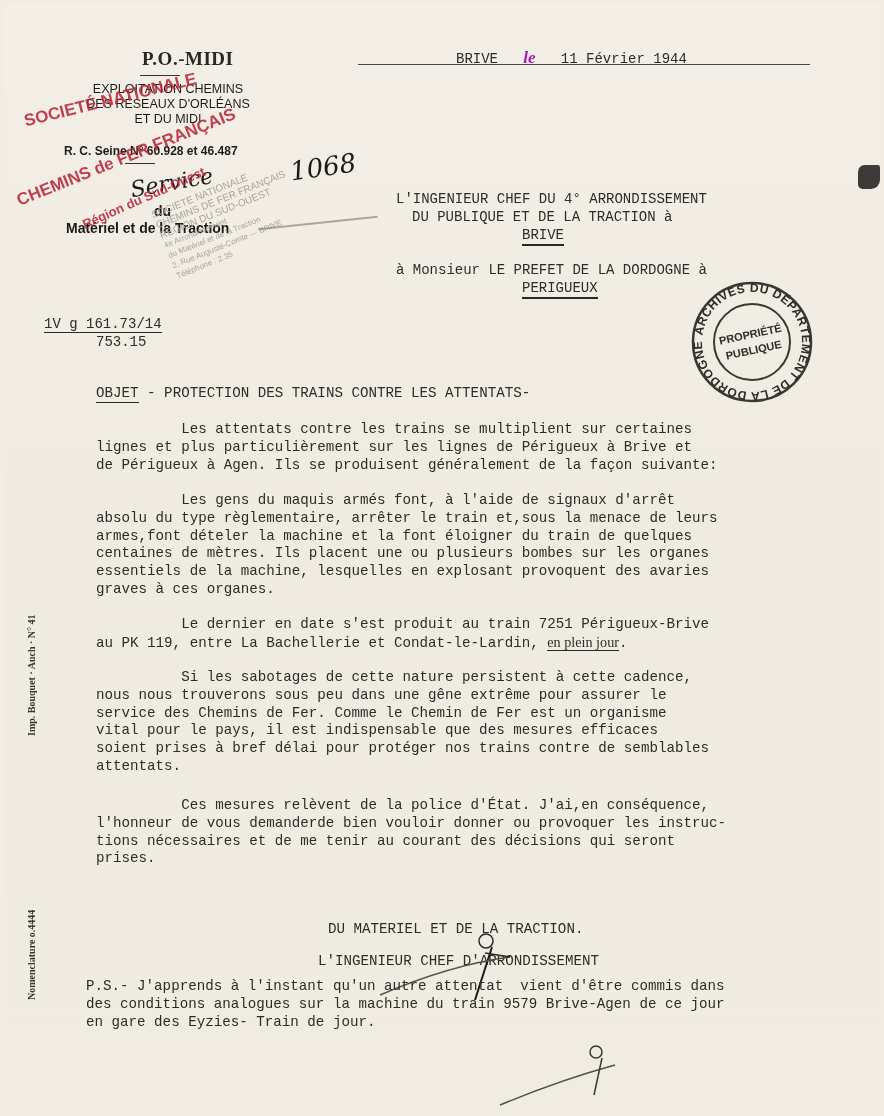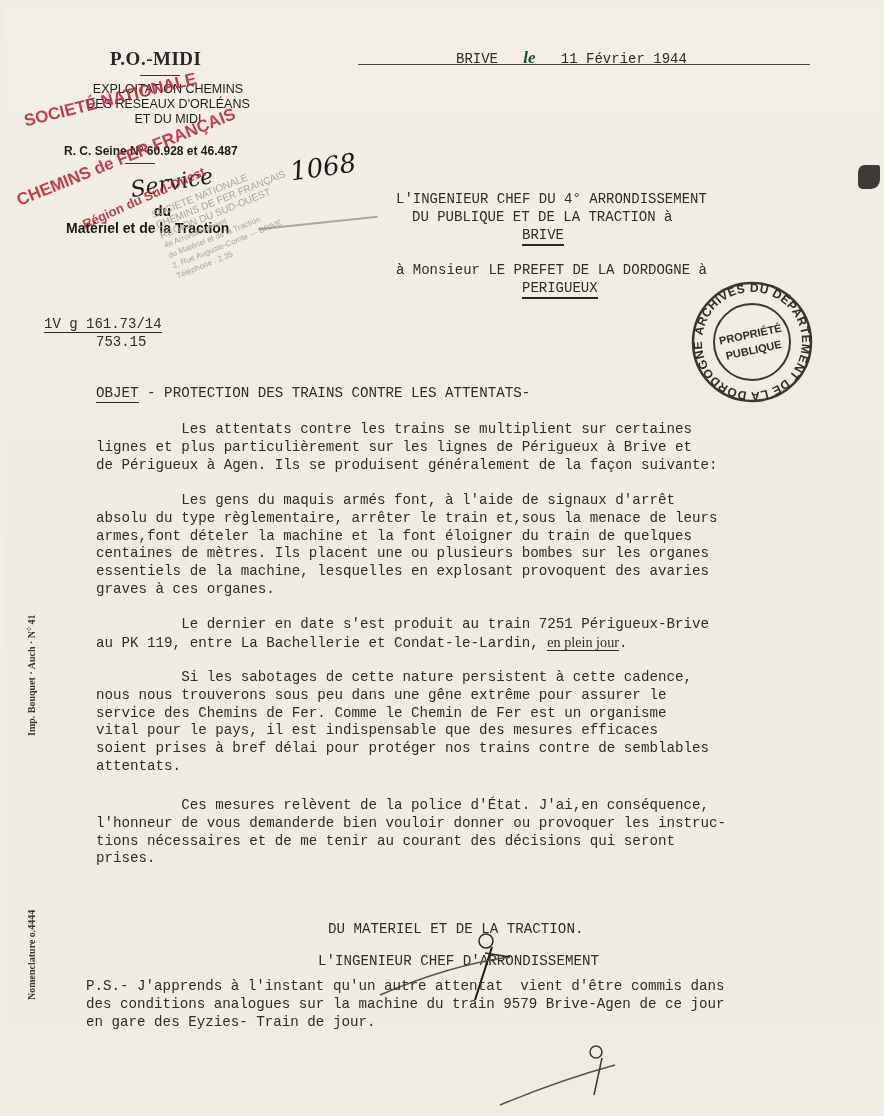--- a/index.html
+++ b/index.html
@@ -7,21 +7,21 @@
     width: 884px; height: 1116px; overflow: hidden;
     background: #f1ede3;
     position: relative;
   }
   .page {
     position: absolute; left: 4px; top: 4px; width: 876px; height: 1108px;
     background: linear-gradient(180deg, #f3efe6 0%, #efebe1 50%, #f0ece2 100%);
   }
   .mono { font-family: "Liberation Mono", "DejaVu Sans Mono", monospace; color: #2e2c2a; }
   .sans { font-family: "Liberation Sans", "DejaVu Sans", sans-serif; }
-  .serif { font-family: "Liberation Serif", "DejaVu Serif", serif; }
+  .serif { font-family: "Liberation Serif", "DejaVu Serif", serif; margin-left: 32px; }
   .abs { position: absolute; white-space: nowrap; }
 
   
   .lh-title { left: 110px; top: 48px; font-size: 19px; font-weight: bold; color: #2a2826; letter-spacing: 0.5px; }
   .lh-rule1 { left: 140px; top: 75px; width: 40px; height: 1px; background: #333; }
   .lh-line { font-size: 12.5px; color: #1e1c1a; text-align: center; width: 240px; left: 48px; }
   .lh-rc { left: 64px; top: 144px; font-size: 12px; color: #1e1c1a; font-weight: bold; }
   .lh-rule2 { left: 125px; top: 163px; width: 30px; height: 1px; background: #333; }
   .lh-materiel { left: 66px; top: 220px; font-size: 14px; color: #1a1816; font-weight: bold; }
   .lh-du { left: 154px; top: 203px; font-size: 14px; color: #1a1816; font-weight: bold; }
@@ -29,21 +29,21 @@
 
   
   .red { color: #b8283c; font-family: "Liberation Sans", "DejaVu Sans", sans-serif; font-weight: bold; opacity: 0.88; }
 
   
   .grey { color: #a9a49b; font-family: "Liberation Sans", "DejaVu Sans", sans-serif; font-size: 10px; }
 
   
   .date-rule { left: 358px; top: 64px; width: 452px; height: 1px; background: #444; }
   .date-line { left: 456px; top: 48px; font-size: 14px; }
-  .date-le { font-family: "Liberation Serif", serif; font-style: italic; font-weight: bold; font-size: 17px; color: #14532d; }
+  .date-le { font-family: "Liberation Serif", serif; font-style: italic; font-weight: bold; font-size: 17px; color: #a21caf; }
 
   .addr { font-size: 14px; }
   .u { border-bottom: 2px solid #2a2826; padding-bottom: 1px; }
 
   .ref { left: 44px; font-size: 14px; }
 
   .body-text { left: 96px; width: 790px; font-size: 14.2px; line-height: 17.8px; white-space: pre; }
 
   .vert { font-family: "Liberation Serif", serif; font-size: 10px; color: #3a3733; transform: rotate(-90deg); transform-origin: left top; font-weight: bold; }
 

